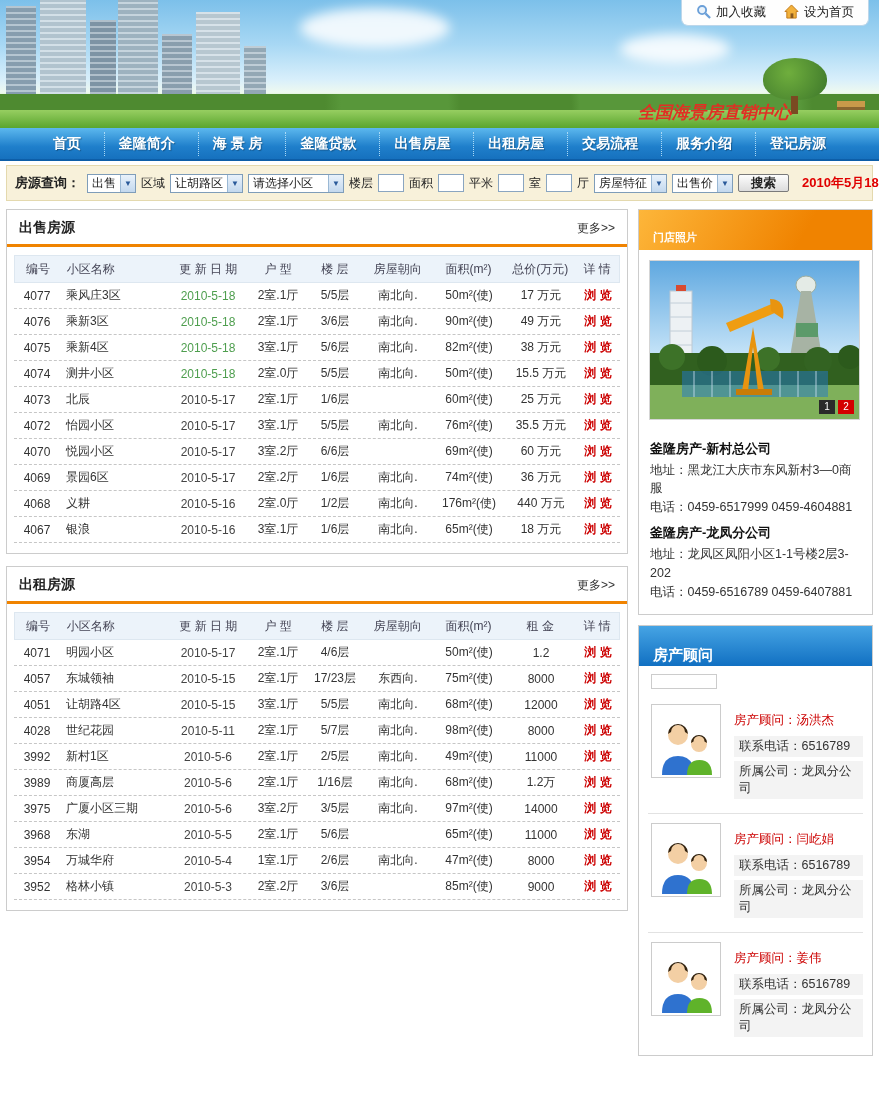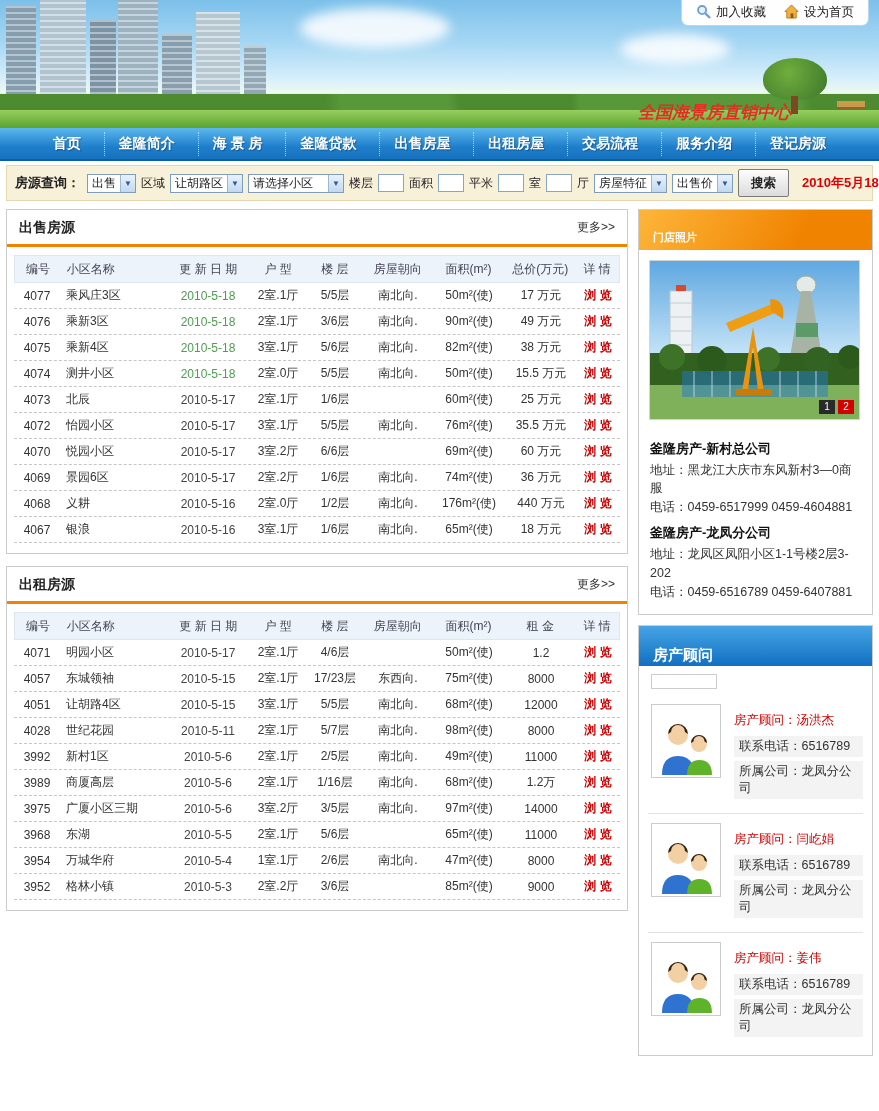--- a/index.html
+++ b/index.html
@@ -40,30 +40,30 @@
   .nav-item { color: #fff; font-size: 14px; font-weight: bold; padding: 3px 14px; cursor: pointer; text-shadow: 1px 1px 1px rgba(0,0,0,.3); }
   .nav-item + .nav-item { border-left: 1px dotted #a9d9f6; }
 
   
   .searchbar { margin: 4px 6px 0; background: #f8f1da; border: 1px solid #e4d9ae; height: 36px; display: flex; align-items: center; padding: 0 8px; gap: 5px; white-space: nowrap; }
   .sb-label { font-size: 13px; font-weight: bold; color: #222; margin-right: 2px; }
   .fake-select { display: inline-flex; align-items: center; height: 19px; border: 1px solid #7f9db9; background: #fff; padding-left: 4px; font-size: 12px; color: #222; cursor: pointer; }
   .sel-arrow { width: 15px; height: 17px; margin-left: 4px; background: linear-gradient(#e9f2fb,#c3d8ee); border-left: 1px solid #9ab8d4; color: #2a5a9a; font-size: 8px; display: flex; align-items: center; justify-content: center; }
   .sb-text { font-size: 12px; color: #222; }
   .sb-input { width: 26px; height: 18px; border: 1px solid #8aa5c0; background: #fff; }
-  .sb-btn { height: 28px; padding: 0 12px; font-size: 12.5px; font-weight: bold; color: #222; background: linear-gradient(#fdfdfd,#dcdcdc); border: 1px solid #7a7a7a; border-radius: 2px; cursor: pointer; }
+  .sb-btn { height: 18px; padding: 0 12px; font-size: 12.5px; font-weight: bold; color: #222; background: linear-gradient(#fdfdfd,#dcdcdc); border: 1px solid #7a7a7a; border-radius: 2px; cursor: pointer; }
   .sb-date { margin-left: 8px; color: #e00000; font-size: 13px; font-weight: bold; }
 
   
   .main { display: flex; gap: 10px; padding: 8px 6px 0; align-items: flex-start; }
   .left-col { width: 622px; }
   .right-col { width: 235px; }
   .box { border: 1px solid #ccc; background: #fff; }
   .list-box { margin-bottom: 12px; }
-  .box-title { display: flex; justify-content: space-between; padding: 9px 12px 7px; border-bottom: 3px solid #f08300; }
+  .box-title { display: flex; justify-content: space-between; align-items: center; padding: 9px 12px 7px; border-bottom: 3px solid #f08300; }
   .bt-text { font-size: 14px; font-weight: bold; color: #222; }
   .bt-more { font-size: 12px; color: #333; cursor: pointer; }
   .list-body { padding: 8px 7px 10px; }
   .thead { display: flex; align-items: center; height: 28px; background: #ecf3fa; border: 1px solid #dde7f0; color: #445; }
   .trow { display: flex; align-items: center; height: 26px; border-bottom: 1px dashed #c6c6c6; color: #333; }
   .cell { overflow: hidden; white-space: nowrap; }
   .c-id { width: 46px; text-align: center; }
   .c-name { width: 106px; text-align: left; padding-left: 6px; }
   .c-date { width: 84px; text-align: center; color: #444; }
   .c-date.hl { color: #4e9e4e; }

